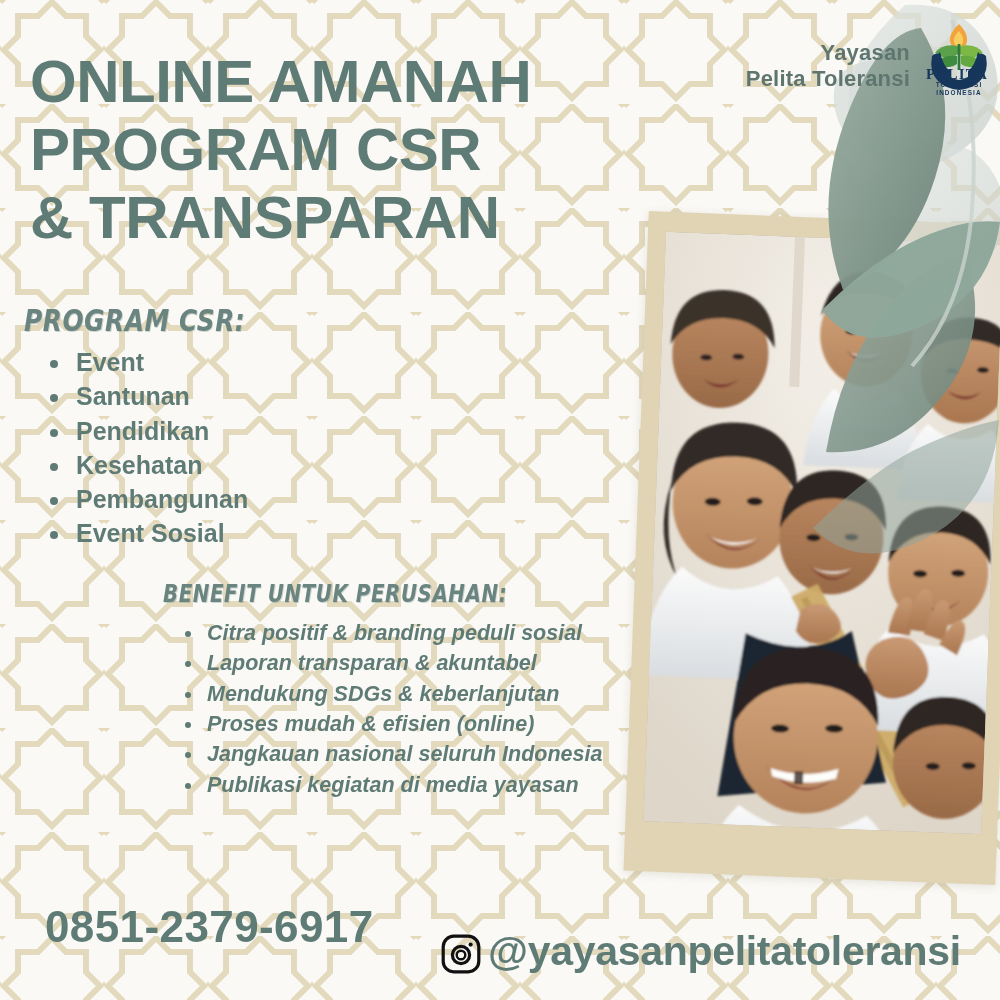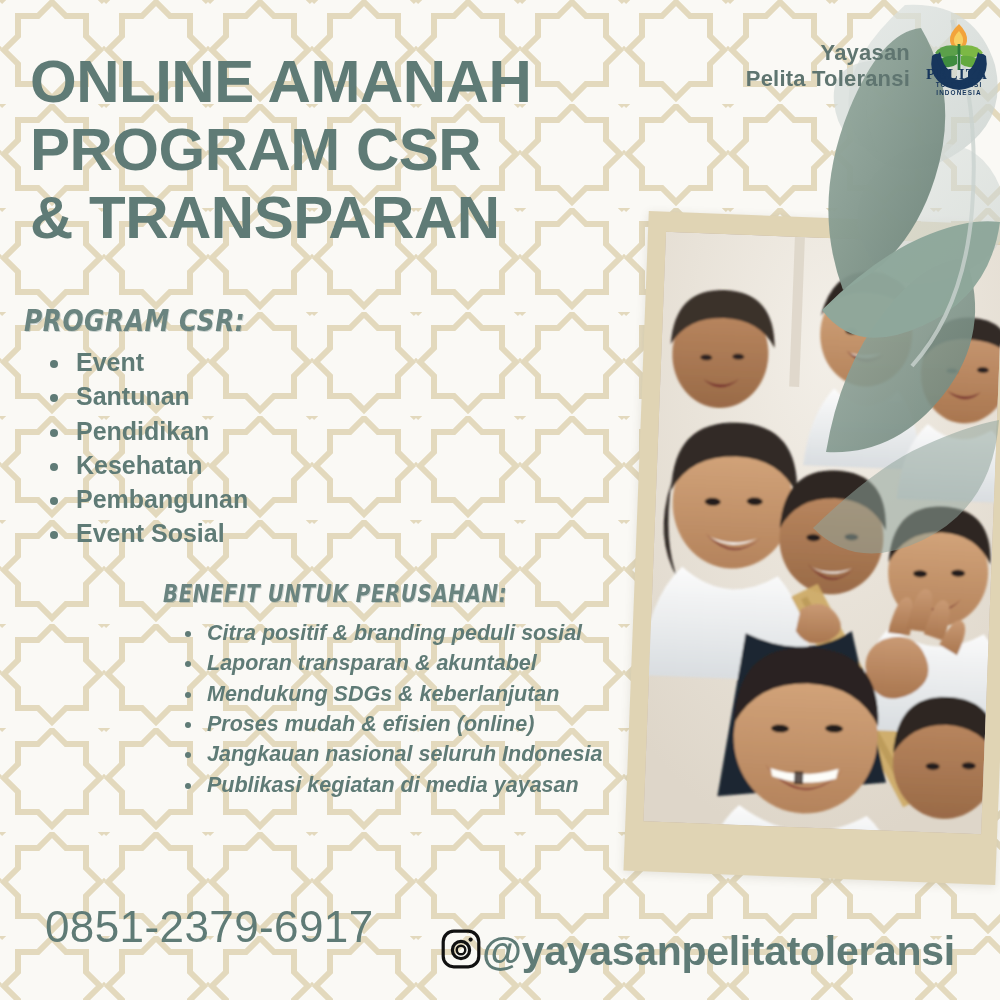--- a/index.html
+++ b/index.html
@@ -95,24 +95,24 @@
   }
   .benefit-list li{padding-left:3px;font-style:italic;}
 
   
   .kontak-label{
     position:absolute;left:17px;top:871px;color:#5f7b76;
     font-weight:bold;font-size:25px;letter-spacing:.2px;
   }
   .phone{
     position:absolute;left:45px;top:902px;color:#5f7b76;
-    font-weight:normal;font-size:44px;letter-spacing:.4px;
+    font-weight:bold;font-size:44px;letter-spacing:.4px;
   }
   .ig-row{
-    position:absolute;left:440px;top:928px;display:flex;align-items:flex-start;
+    position:absolute;left:440px;top:928px;display:flex;align-items:flex-end;gap:6px;
   }
   .ig-icon{width:42px;height:42px;flex:0 0 auto;}
   .ig-icon svg{display:block;width:42px;height:42px;}
   .ig-handle{
     color:#5f7b76;font-weight:bold;font-size:41px;letter-spacing:-.3px;
   }
 </style>
 </head>
 <body>
 

